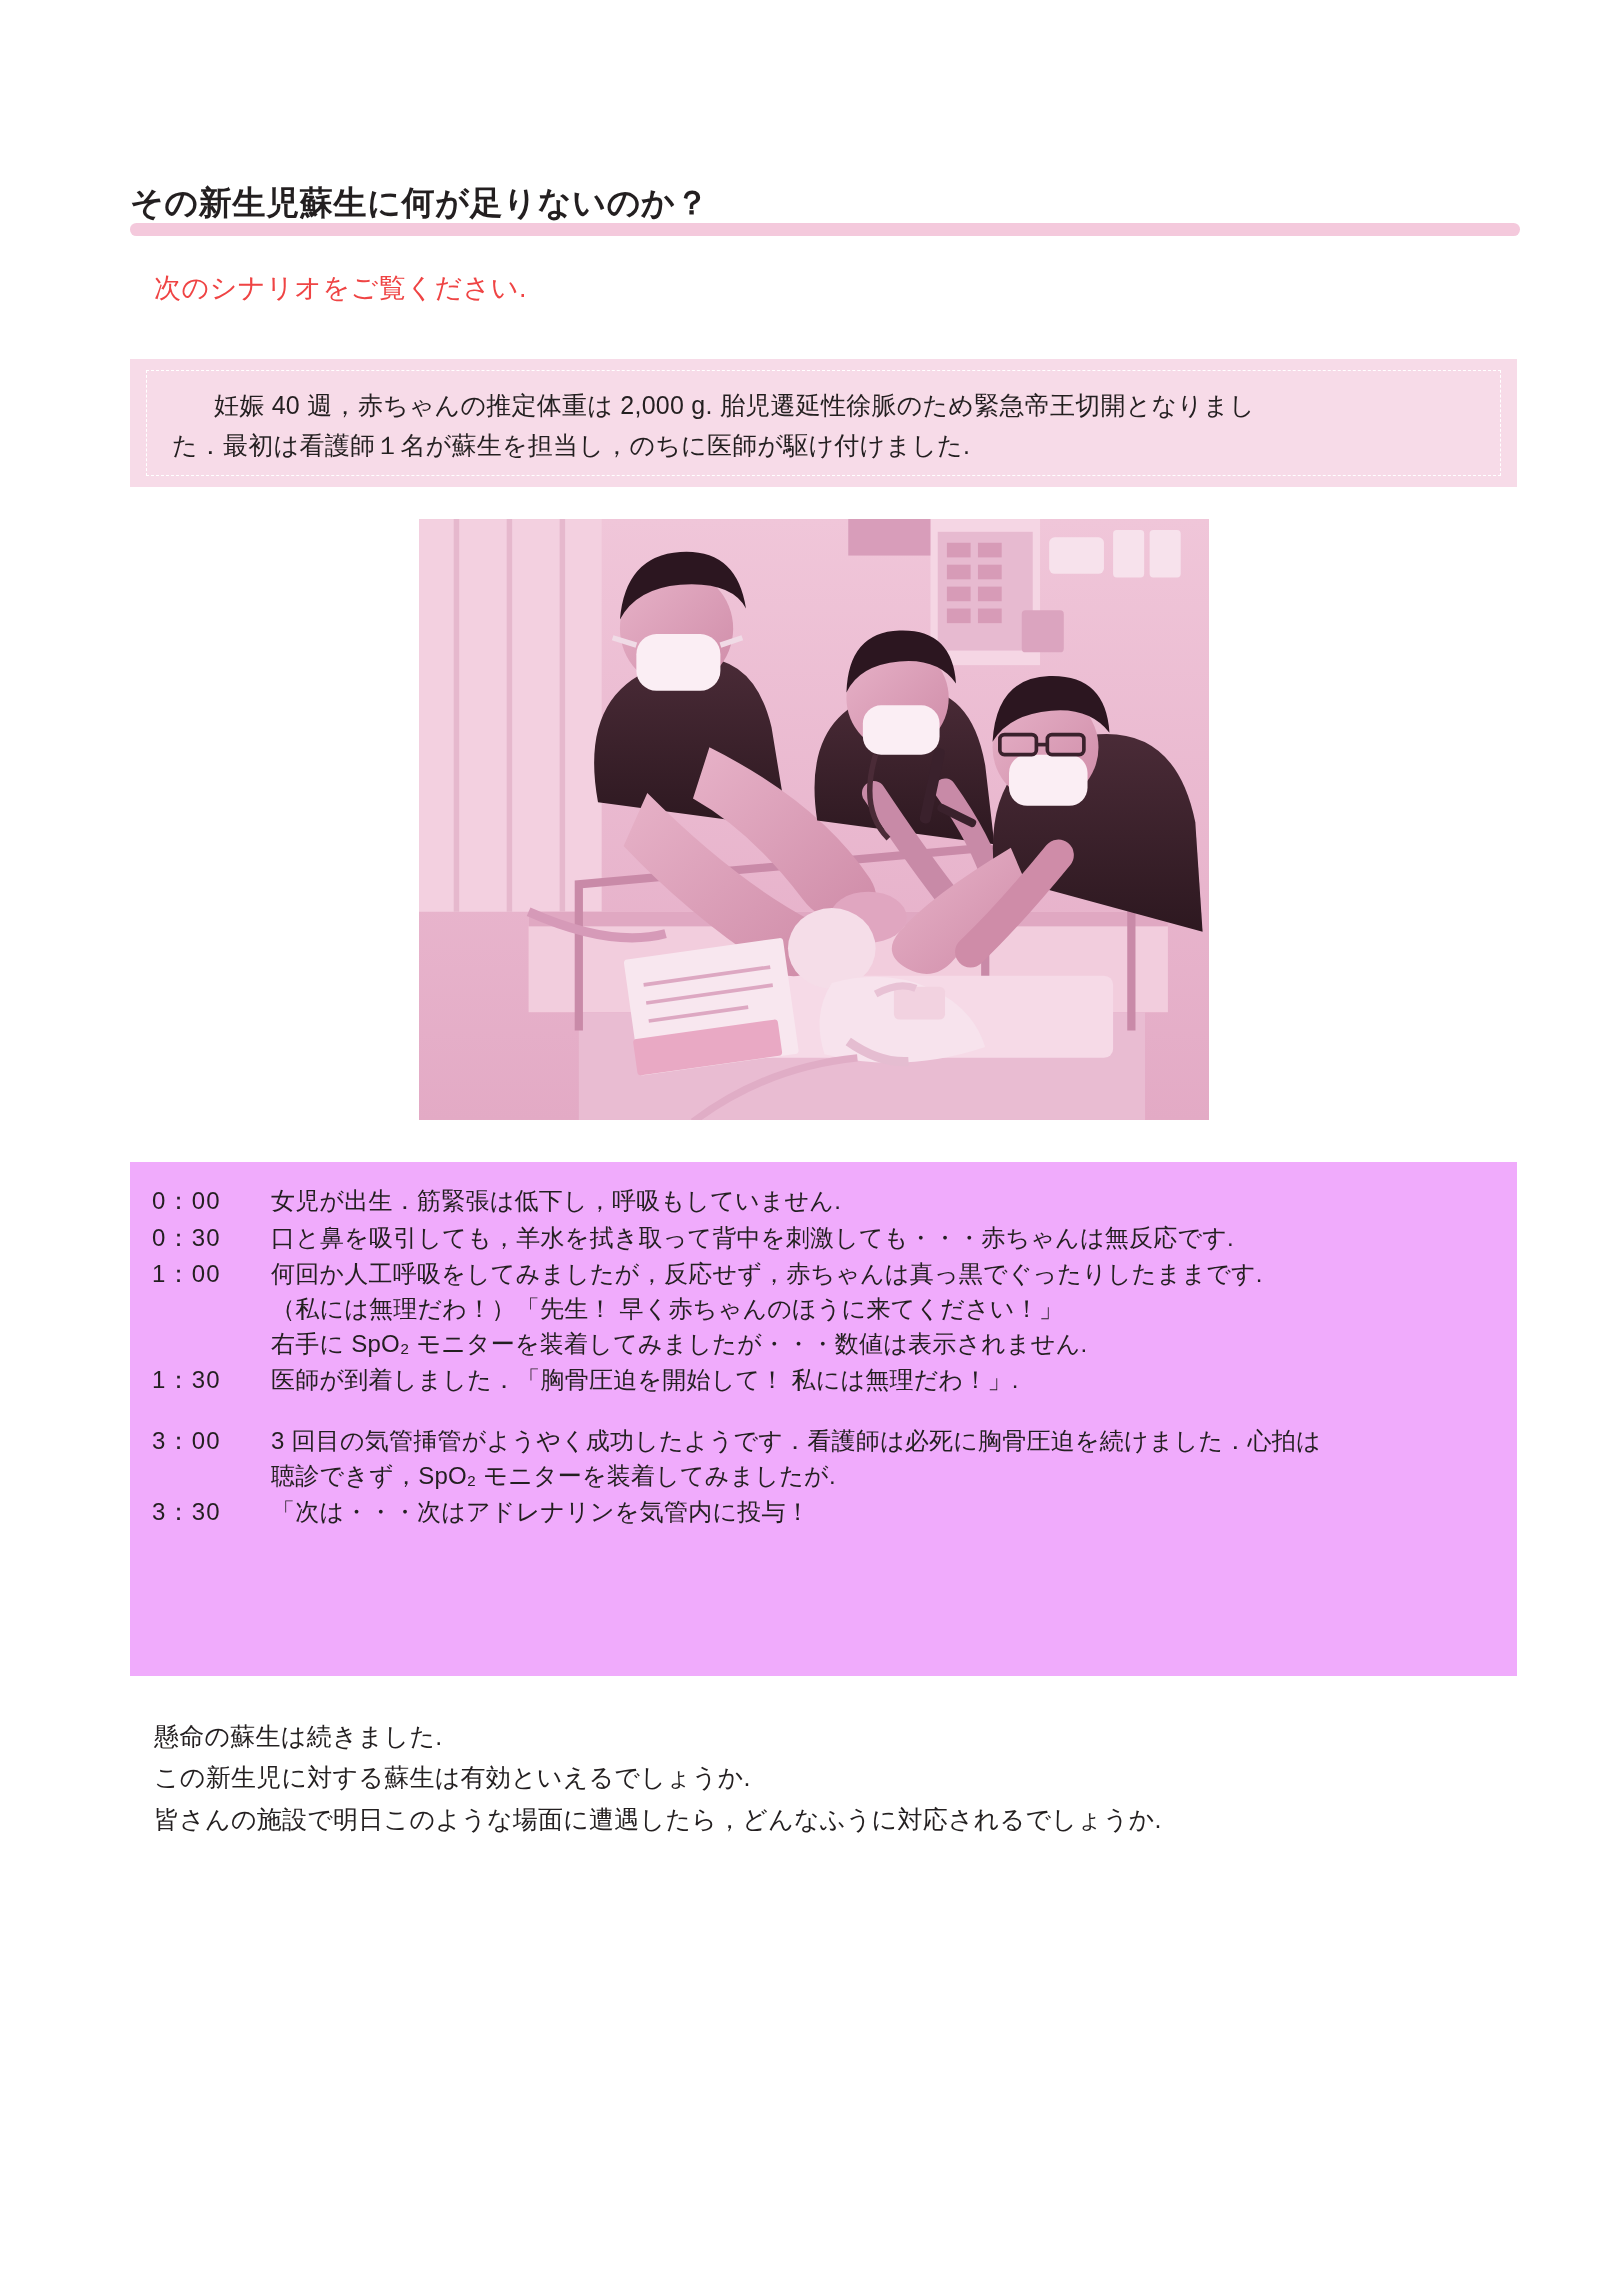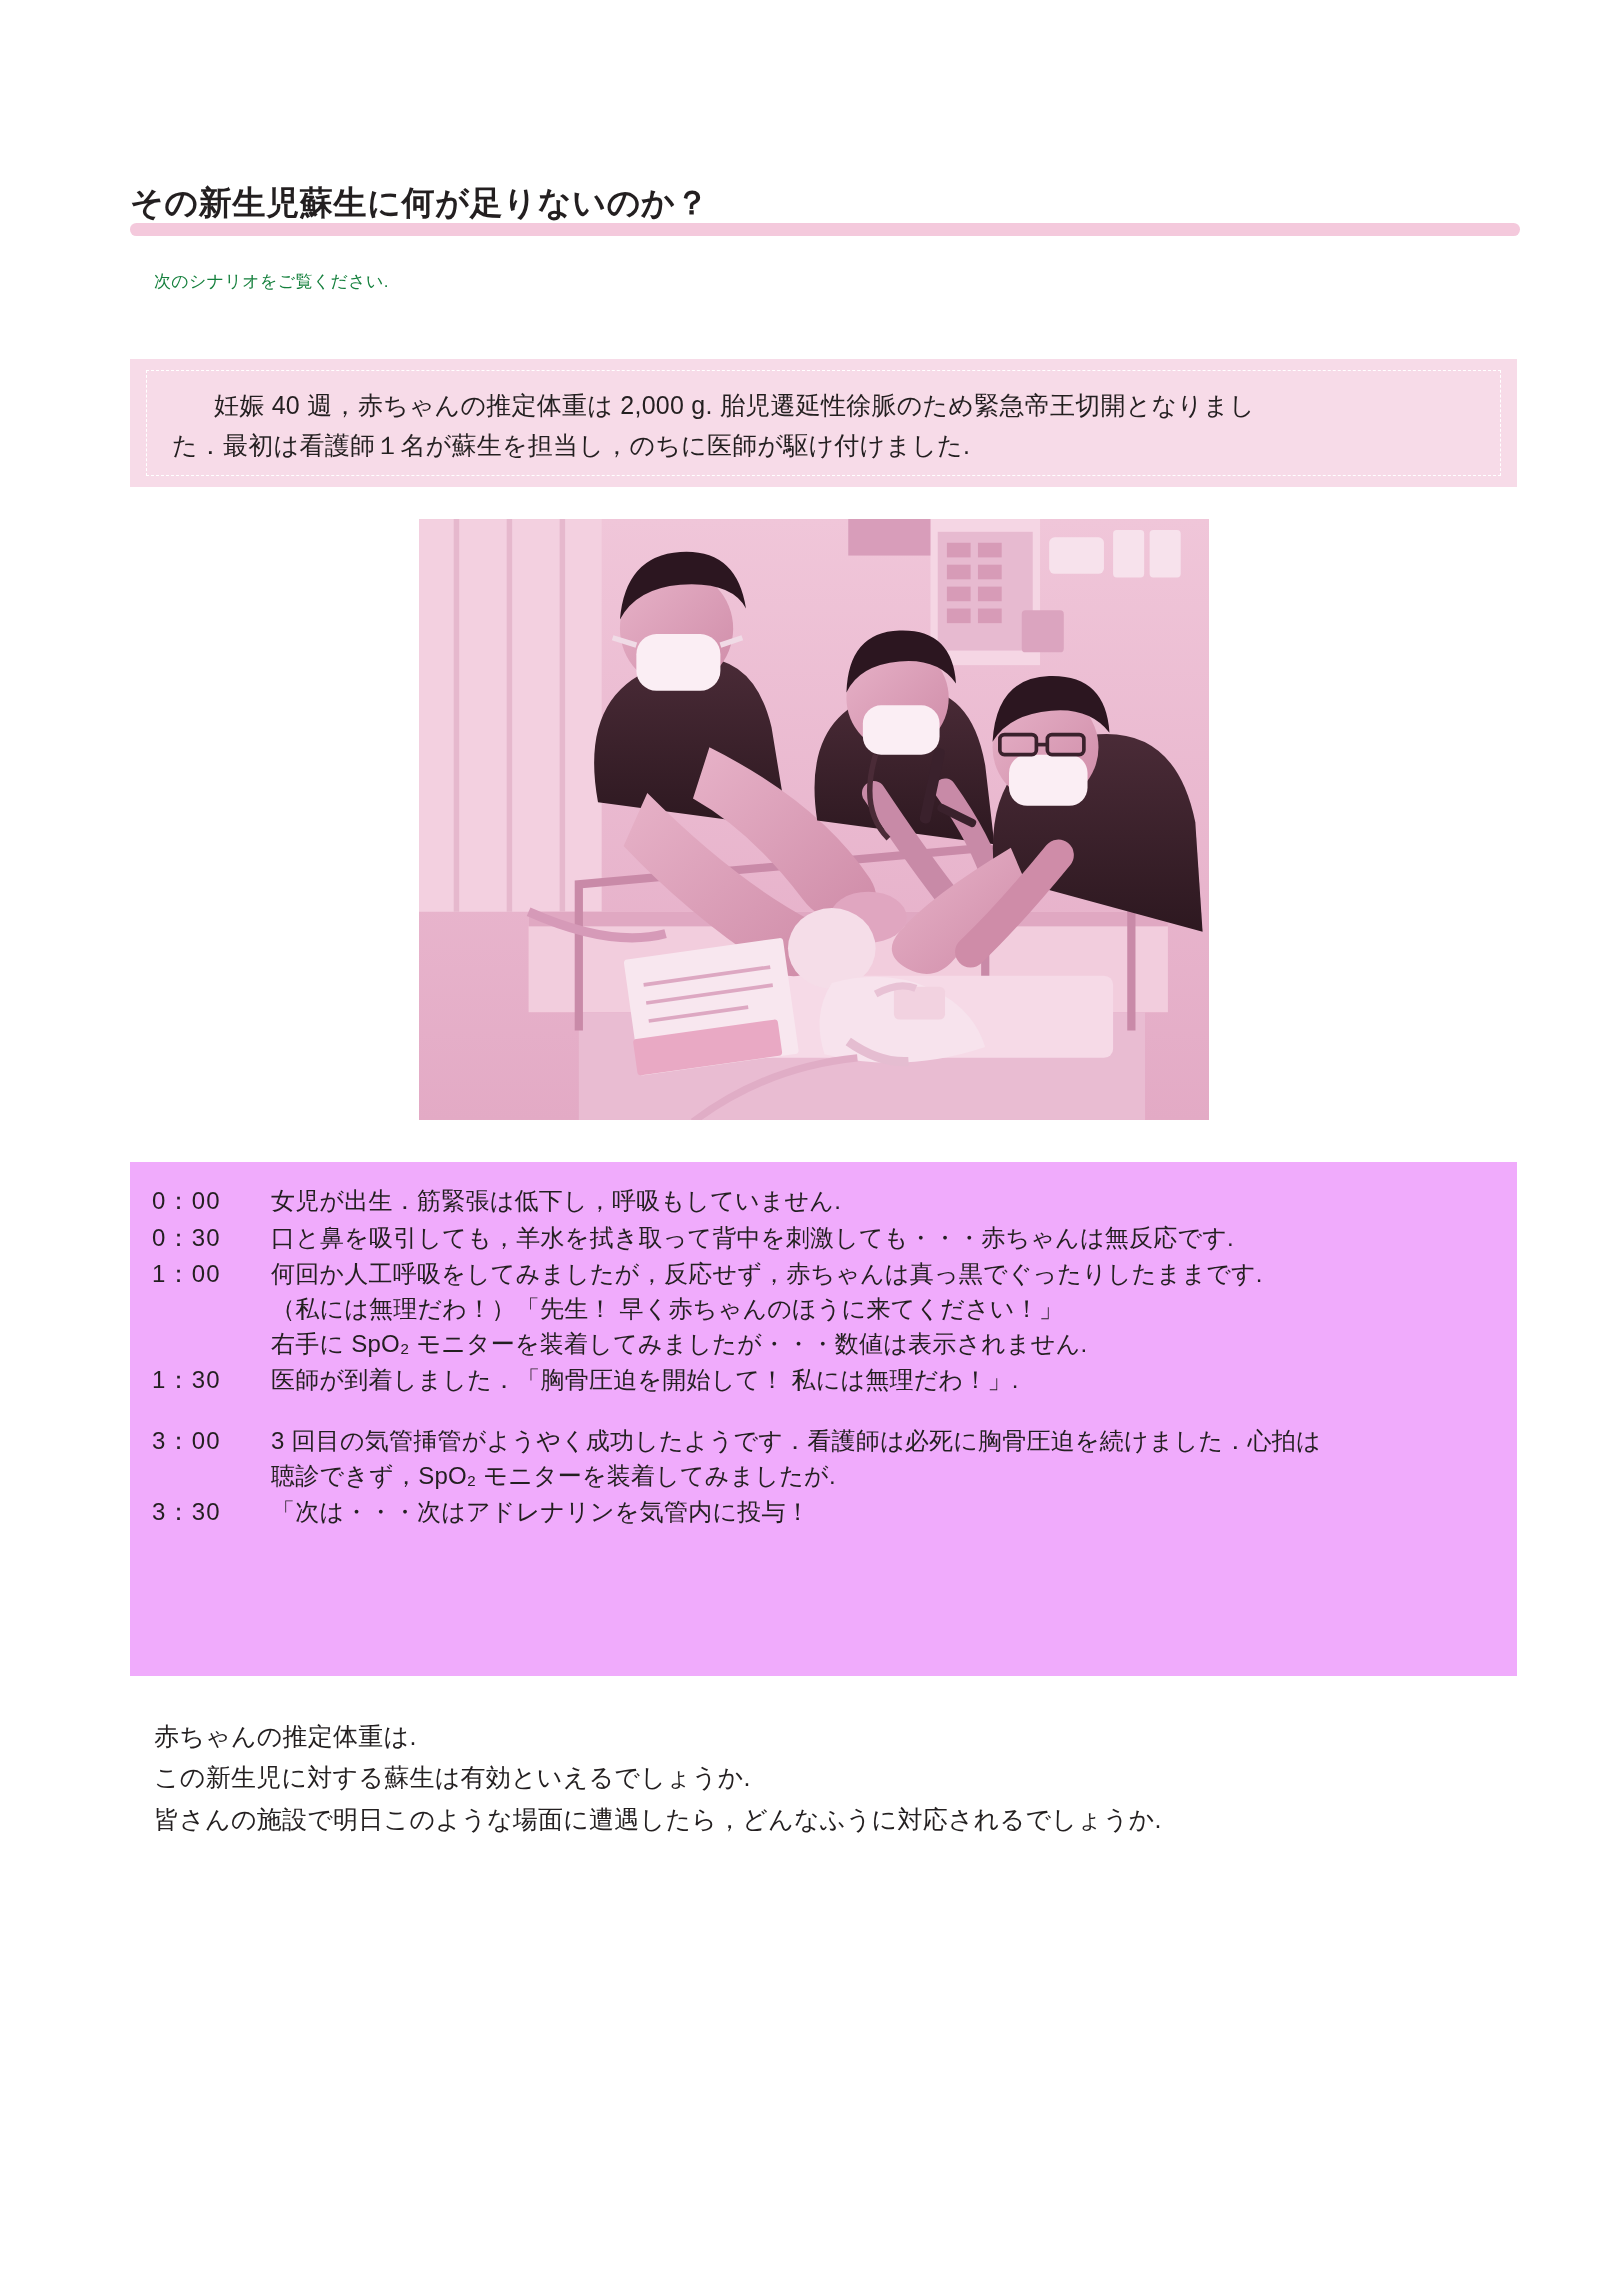--- a/index.html
+++ b/index.html
@@ -51,22 +51,22 @@
     background: transparent;
     line-height: 1.2;
     padding-right: 5.5px;
   }
 
   
   .intro {
     position: absolute;
     left: 146px;
     top: 270px;
-    font-size: 17px;
-    color: #15803d;
+    font-size: 27px;
+    color: #ef4444;
     letter-spacing: 0.02em;
   }
 
   
   .scenario-box {
     position: absolute;
     left: 122px;
     top: 359px;
     width: 1387px;
     height: 128px;
@@ -343,19 +343,19 @@
         <div class="tl-time">3：30</div>
         <div class="tl-lines">
           <div class="tl-line">「次は・・・次はアドレナリンを気管内に投与！</div>
         </div>
       </div>
 
     </div>
   </div>
 
   <div class="closing">
-    <div class="c-line">赤ちゃんの推定体重は.</div>
+    <div class="c-line">懸命の蘇生は続きました.</div>
     <div class="c-line">この新生児に対する蘇生は有効といえるでしょうか.</div>
     <div class="c-line">皆さんの施設で明日このような場面に遭遇したら，どんなふうに対応されるでしょうか.</div>
   </div>
 
 </div>
 
 
 </body></html>

